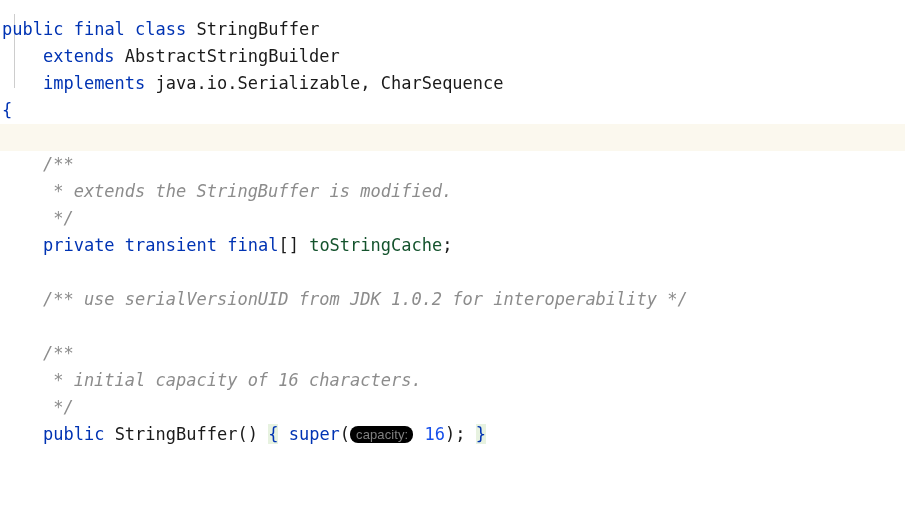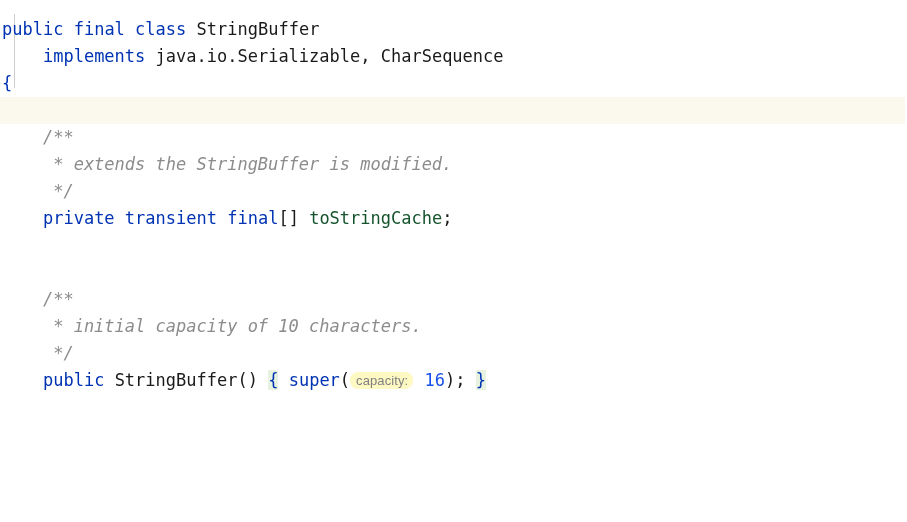--- a/index.html
+++ b/index.html
@@ -71,45 +71,47 @@
   .brace-match {
     background: #e7f2e0;
     color: #0033b3;
   }
 
   
   .inlay {
     font-family: "Liberation Sans", sans-serif;
     font-size: 13px;
     color: #808080;
-    background: #fef9c3;
+    background: #000000;
     border-radius: 8px;
     padding: 1px 5px 1px 6px;
     margin: 0 1px 0 0;
     vertical-align: 1px;
     letter-spacing: 0.1px;
   }
 </style>
 </head>
 <body>
 
 <div id="editor">
 
   <div class="indent-guide"></div>
 
   <div class="code-area">
       <div class="line"><span class="kw">public</span><span class="plain"> </span><span class="kw">final</span><span class="plain"> </span><span class="kw">class</span><span class="plain"> </span><span class="ident">StringBuffer</span></div>
+      <div class="line"><span class="plain">    </span><span class="kw">extends</span><span class="plain"> </span><span class="ident">AbstractStringBuilder</span></div>
       <div class="line"><span class="plain">    </span><span class="kw">implements</span><span class="plain"> </span><span class="ident">java.io.Serializable, CharSequence</span></div>
       <div class="line"><span class="kw">{</span></div>
       <div class="line caret-line"></div>
       <div class="line"><span class="comment">    /**</span></div>
       <div class="line"><span class="comment">     * extends the StringBuffer is modified.</span></div>
       <div class="line"><span class="comment">     */</span></div>
       <div class="line"><span class="plain">    </span><span class="kw">private</span><span class="plain"> </span><span class="kw">transient</span><span class="plain"> </span><span class="kw">final</span><span class="punct">[] </span><span class="field">toStringCache</span><span class="punct">;</span></div>
       <div class="line"></div>
+      <div class="line"><span class="comment">    /** use serialVersionUID from JDK 1.0.2 for interoperability */</span></div>
       <div class="line"></div>
       <div class="line"><span class="comment">    /**</span></div>
-      <div class="line"><span class="comment">     * initial capacity of 10 characters.</span></div>
+      <div class="line"><span class="comment">     * initial capacity of 16 characters.</span></div>
       <div class="line"><span class="comment">     */</span></div>
       <div class="line"><span class="plain">    </span><span class="kw">public</span><span class="plain"> </span><span class="ident">StringBuffer</span><span class="punct">() </span><span class="brace-match">{</span><span class="plain"> </span><span class="kw">super</span><span class="punct">(</span><span class="inlay">capacity:</span><span class="plain"> </span><span class="num">16</span><span class="punct">); </span><span class="brace-match">}</span></div>
     </div>
 
 </div>
 
 </body></html>

